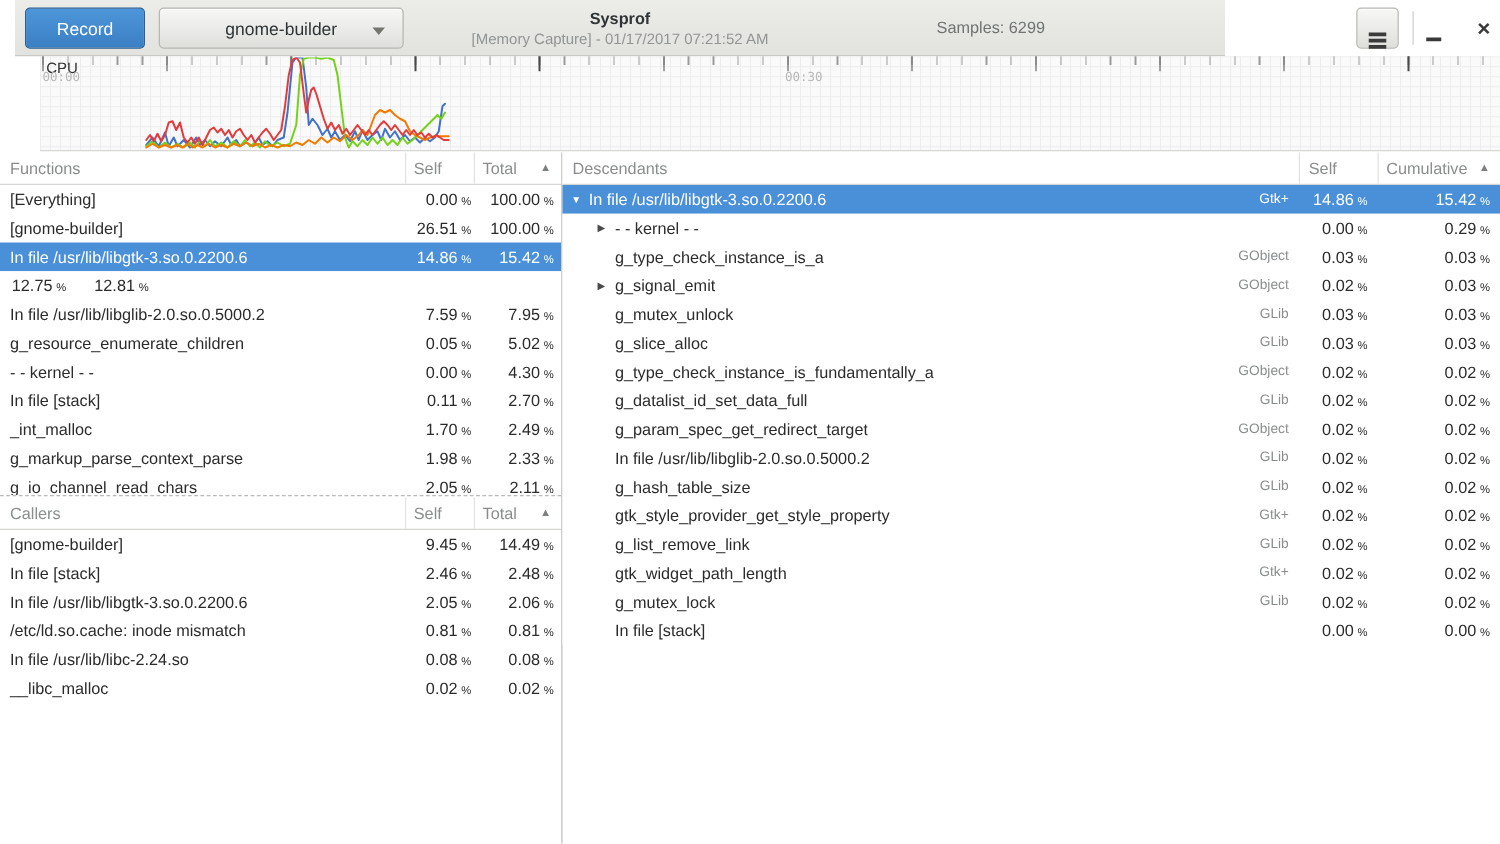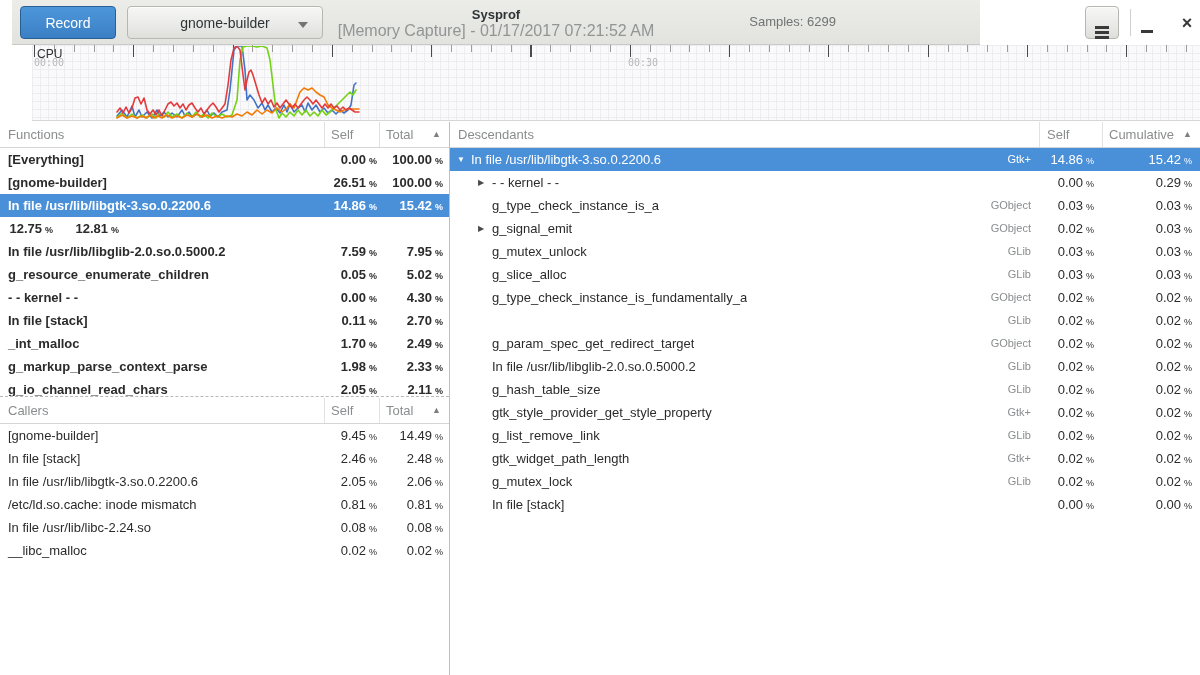--- a/index.html
+++ b/index.html
@@ -12,21 +12,21 @@
   button { appearance:none; -webkit-appearance:none; border:none; background:none; font-family:inherit; cursor:default; }
   .btn { border-radius:4px; font-size:14px; }
   .btn.light { background:linear-gradient(#f7f7f6,#e9e9e7 60%,#dededb); border:1px solid #b6b6b2; box-shadow:inset 0 1px rgba(255,255,255,.7); color:#2e3436; }
   .record { position:absolute; left:8px; top:6px; width:96px; height:33px;
     background:linear-gradient(#4d96da,#3b7fc4); border:1px solid #265f94; color:#ffffff; }
   .process { position:absolute; left:115px; top:6px; width:196px; height:33px; display:flex; align-items:center; justify-content:center; }
   .process .caret { position:absolute; right:14px; top:15px; width:0; height:0;
     border-left:5px solid transparent; border-right:5px solid transparent; border-top:6px solid #73756f; }
   .titlebox { position:absolute; left:300px; right:300px; top:6px; text-align:center; }
   .title { font-size:13px; font-weight:bold; color:#2e3436; line-height:17px; }
-  .subtitle { font-size:16px; color:#919594; line-height:16px; }
+  .subtitle { font-size:12px; color:#919594; line-height:16px; }
   .samples { position:absolute; right:144px; top:14px; font-size:13px; color:#6f7473; }
   .menu { position:absolute; left:1073px; top:6px; width:34px; height:33px; }
   .burger { display:block; margin:10px auto 0 auto; width:14px; height:3px; background:#3a3a3a;
     box-shadow:0 5px 0 #3a3a3a, 0 10px 0 #3a3a3a; }
   .winsep { position:absolute; left:1118px; top:9px; width:1px; height:27px; background:#cfcfcc; }
   .winbtn { position:absolute; top:6px; height:33px; }
   .winbtn.min { left:1122px; width:26px; }
   .minbar { display:block; margin:18px auto 0 auto; width:12px; height:3px; background:#393939; }
   .winbtn.close { left:1158px; width:34px; font-size:18px; font-weight:bold; color:#393939; line-height:30px; }
 
@@ -61,21 +61,21 @@
   .pct { font-size:9px; margin-left:3px; }
 
   
   .lt .c1 { flex:1; padding-left:8px; }
   .lt .c2 { width:55px; padding-left:6px; }
   .lt .c3 { width:70px; padding-left:6px; }
   .lt .trow .c2 { padding-left:0; padding-right:2px; }
   .lt .trow .c3 { padding-left:0; padding-right:6px; }
 
   #functions { position:absolute; left:0; top:122px; width:449px; }
-  #functions .rows { height:249px; overflow:hidden; border-bottom:1px dashed #b9b9b9;font-weight:bold; }
+  #functions .rows { height:249px; overflow:hidden; border-bottom:1px dashed #b9b9b9; }
   #callers { position:absolute; left:0; top:398px; width:449px; }
   #vsep { position:absolute; left:449px; top:122px; width:1px; height:553px; background:#bfbfbd; }
 
   
   #descendants { position:absolute; left:450px; top:122px; width:750px; }
   .dt .c1 { flex:1; padding-left:8px; display:flex; align-items:center; }
   .dt .c2 { width:63px; padding-left:7px; }
   .dt .c3 { width:98px; padding-left:6px; }
   .dt .trow .c2 { padding-left:0; padding-right:8px; }
   .dt .trow .c3 { padding-left:0; padding-right:8px; }
@@ -306,20 +306,21 @@
           <span class="exp"></span>
           <span class="sym">g_type_check_instance_is_fundamentally_a</span>
           <span class="badge">GObject</span>
         </div>
         <div class="cell num c2">0.02<span class="pct">%</span></div>
         <div class="cell num c3">0.02<span class="pct">%</span></div>
       </div>
       <div class="trow">
         <div class="cell c1" style="padding-left:28px">
           <span class="exp"></span>
+          <span class="sym">g_datalist_id_set_data_full</span>
           <span class="badge">GLib</span>
         </div>
         <div class="cell num c2">0.02<span class="pct">%</span></div>
         <div class="cell num c3">0.02<span class="pct">%</span></div>
       </div>
       <div class="trow">
         <div class="cell c1" style="padding-left:28px">
           <span class="exp"></span>
           <span class="sym">g_param_spec_get_redirect_target</span>
           <span class="badge">GObject</span>

